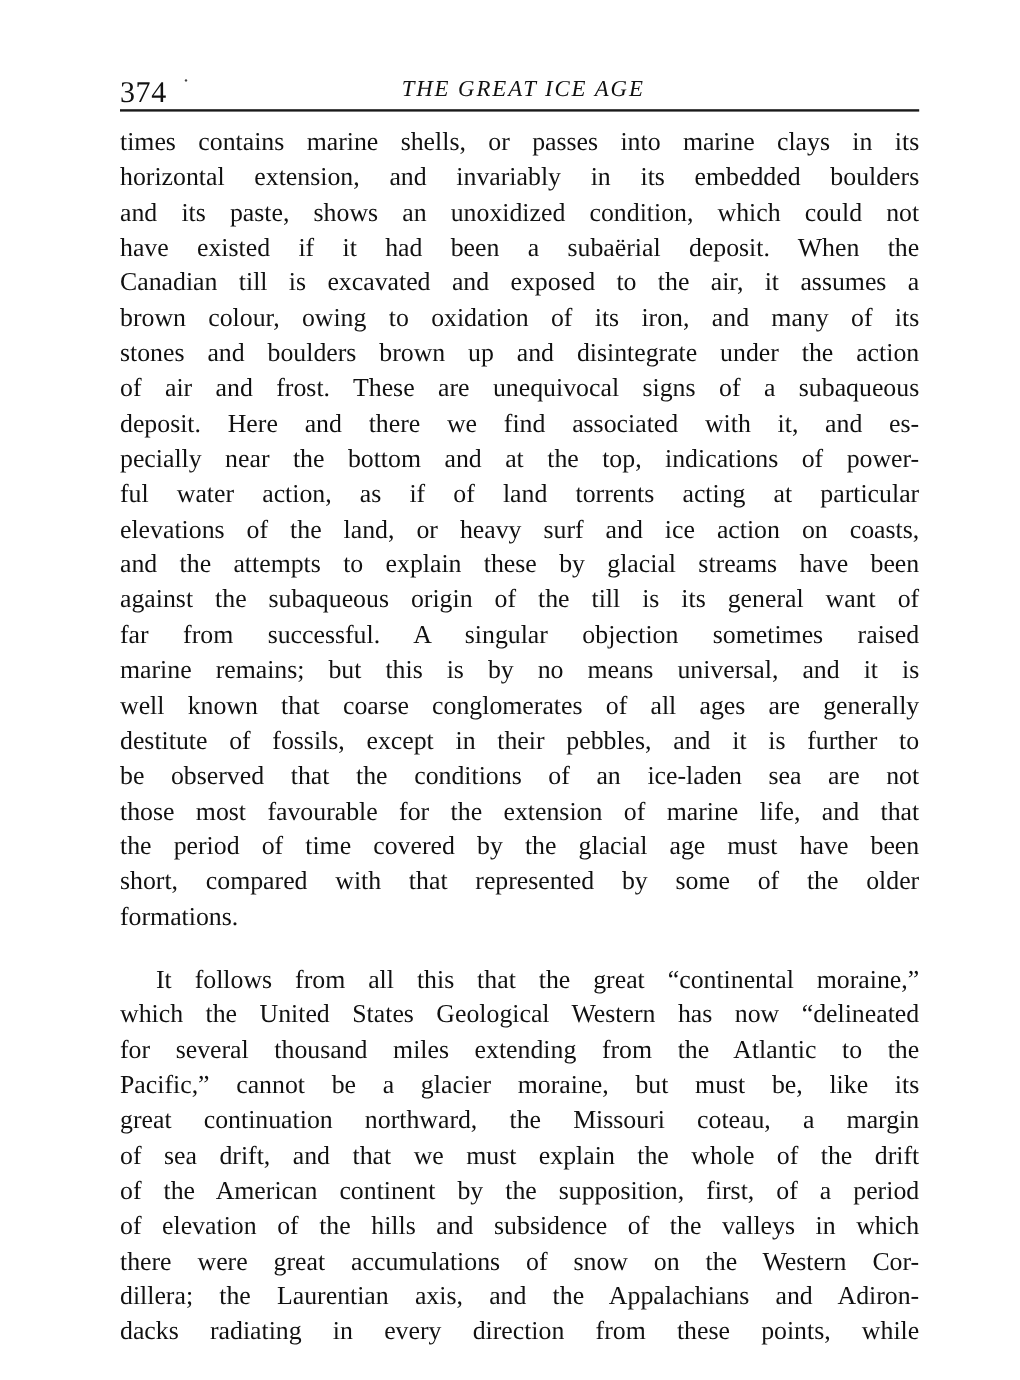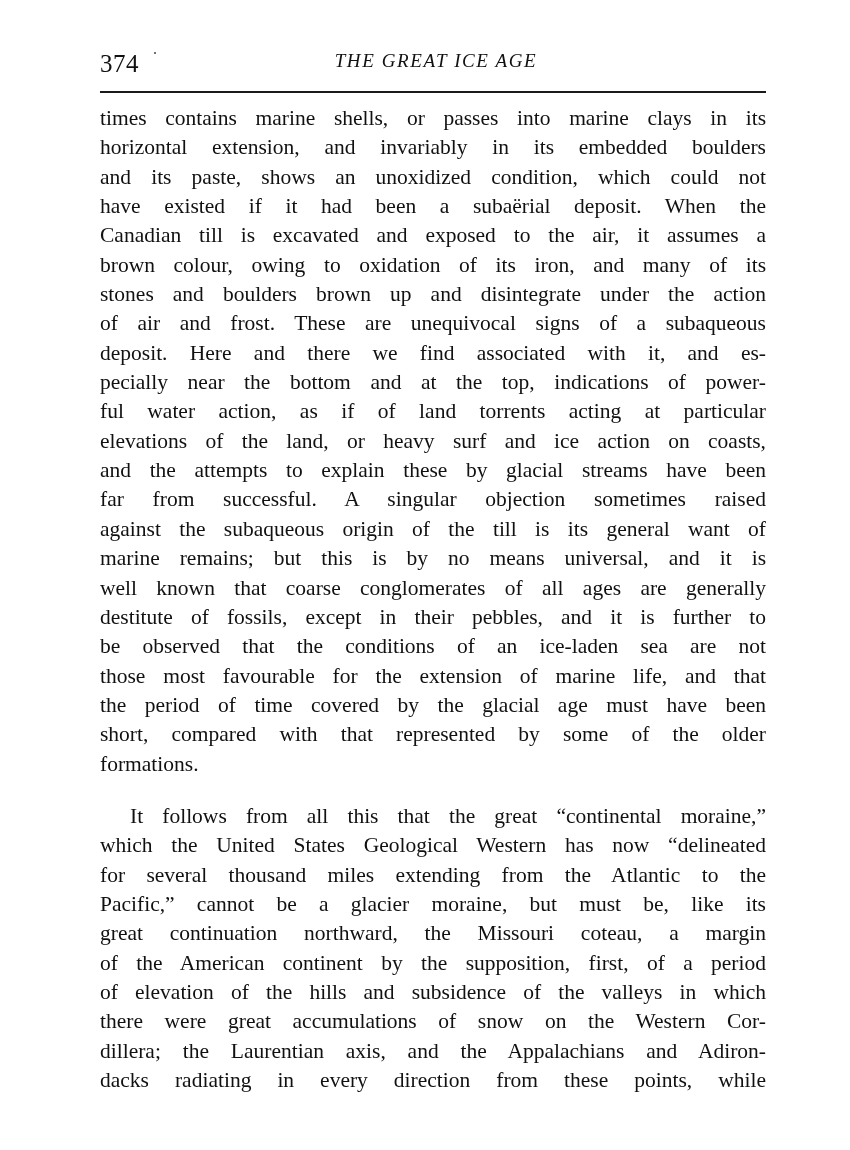--- a/index.html
+++ b/index.html
@@ -16,21 +16,21 @@
       font-family: "Liberation Serif", "DejaVu Serif", serif;
     }
     .page {
       position: absolute;
       left: 100px;
       top: 0;
       width: 666px;
     }
     .running-head {
       position: absolute;
-      top: 46px;
+      top: 60px;
       left: 0;
       width: 666px;
       height: 36px;
     }
     .page-number {
       position: absolute;
       left: 0;
       top: 4px;
       font-size: 25px;
       letter-spacing: 0.5px;
@@ -108,38 +108,39 @@
       <span class="line">have existed if it had been a subaërial deposit. When the</span>
       <span class="line">Canadian till is excavated and exposed to the air, it assumes a</span>
       <span class="line">brown colour, owing to oxidation of its iron, and many of its</span>
       <span class="line">stones and boulders brown up and disintegrate under the action</span>
       <span class="line">of air and frost. These are unequivocal signs of a subaqueous</span>
       <span class="line">deposit. Here and there we find associated with it, and es-</span>
       <span class="line">pecially near the bottom and at the top, indications of power-</span>
       <span class="line">ful water action, as if of land torrents acting at particular</span>
       <span class="line">elevations of the land, or heavy surf and ice action on coasts,</span>
       <span class="line">and the attempts to explain these by glacial streams have been</span>
+      <span class="line">against the subaqueous origin of the till is its general want of</span>
       <span class="line">far from successful. A singular objection sometimes raised</span>
-      <span class="line">against the subaqueous origin of the till is its general want of</span>
       <span class="line">marine remains; but this is by no means universal, and it is</span>
       <span class="line">well known that coarse conglomerates of all ages are generally</span>
       <span class="line">destitute of fossils, except in their pebbles, and it is further to</span>
       <span class="line">be observed that the conditions of an ice-laden sea are not</span>
       <span class="line">those most favourable for the extension of marine life, and that</span>
       <span class="line">the period of time covered by the glacial age must have been</span>
       <span class="line">short, compared with that represented by some of the older</span>
       <span class="line last">formations.</span>
     </div>
 
     <div>
       <span class="line indent">It follows from all this that the great “continental moraine,”</span>
       <span class="line">which the United States Geological Western has now “delineated</span>
       <span class="line">for several thousand miles extending from the Atlantic to the</span>
       <span class="line">Pacific,” cannot be a glacier moraine, but must be, like its</span>
       <span class="line">great continuation northward, the Missouri coteau, a margin</span>
+      <span class="line">of sea drift, and that we must explain the whole of the drift</span>
       <span class="line">of the American continent by the supposition, first, of a period</span>
       <span class="line">of elevation of the hills and subsidence of the valleys in which</span>
       <span class="line">there were great accumulations of snow on the Western Cor-</span>
       <span class="line">dillera; the Laurentian axis, and the Appalachians and Adiron-</span>
       <span class="line">dacks radiating in every direction from these points, while</span>
     </div>
   </div>
 </div>
 
 </body></html>

